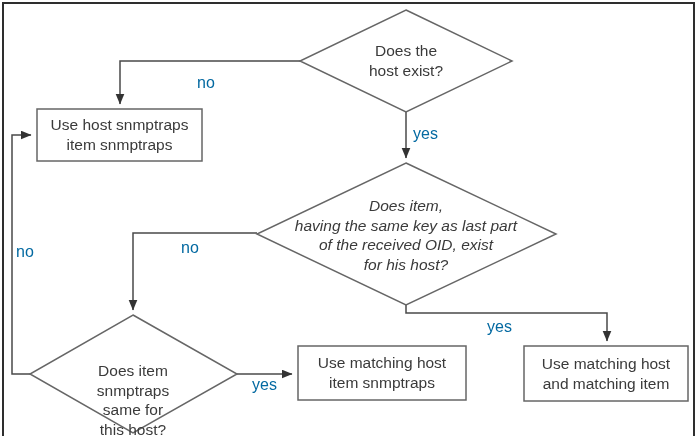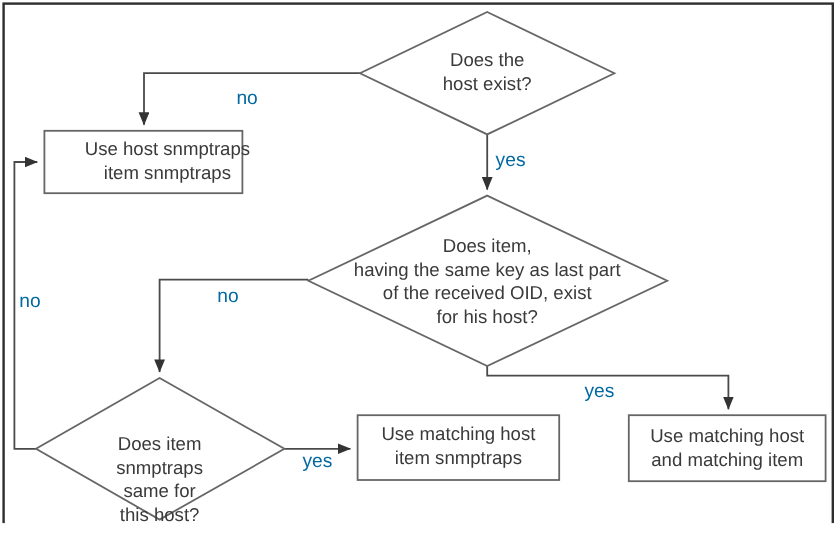--- a/index.html
+++ b/index.html
@@ -78,26 +78,26 @@
     <rect x="37" y="109" width="165" height="52" fill="#ffffff" stroke="#666666" stroke-width="1.5"></rect>
     <rect x="298" y="346" width="168" height="54" fill="#ffffff" stroke="#666666" stroke-width="1.5"></rect>
     <rect x="524" y="346" width="164" height="55" fill="#ffffff" stroke="#666666" stroke-width="1.5"></rect>
   </svg>
 
   <div class="node-text" style="left:306px; top:41px; width:200px;">
     <span>Does the</span>
     <span>host exist?</span>
   </div>
 
-  <div class="box-text" style="left:37px; top:109px; width:165px; height:52px;margin-left:20px;">
+  <div class="box-text" style="left:37px; top:109px; width:165px; height:52px;">
     <span>Use host snmptraps</span>
     <span>item snmptraps</span>
   </div>
 
-  <div class="node-text" style="left:256px; top:196px; width:300px;">
+  <div class="node-text" style="left:256px; top:196px; width:300px;font-style:italic;">
     <span>Does item,</span>
     <span>having the same key as last part</span>
     <span>of the received OID, exist</span>
     <span>for his host?</span>
   </div>
 
   <div class="node-text" style="left:48px; top:337px; width:170px;margin-top:24px;">
     <span>Does item</span>
     <span>snmptraps</span>
     <span>same for</span>

